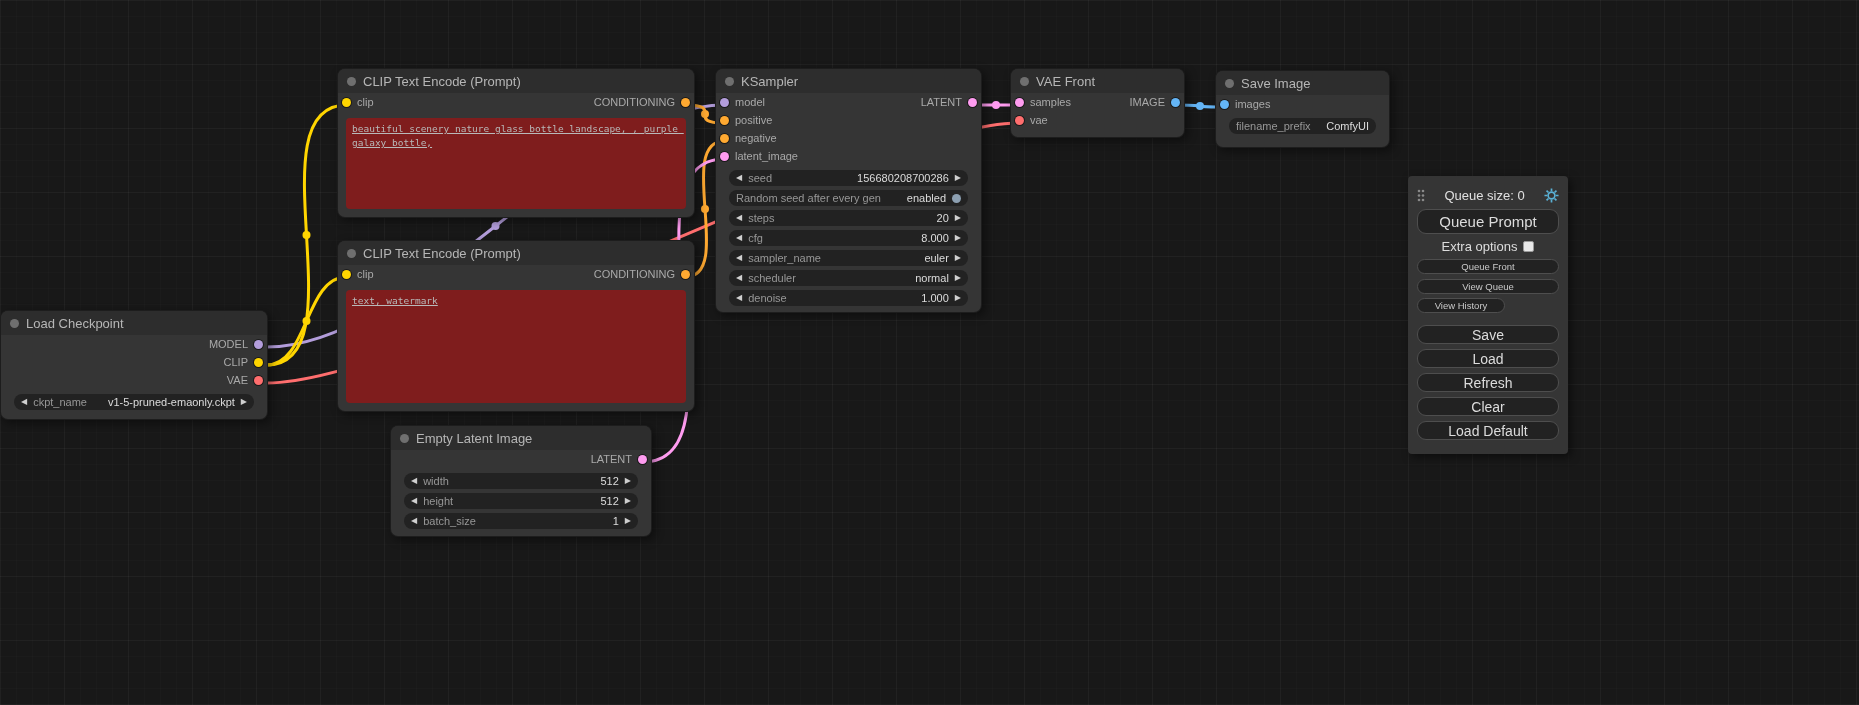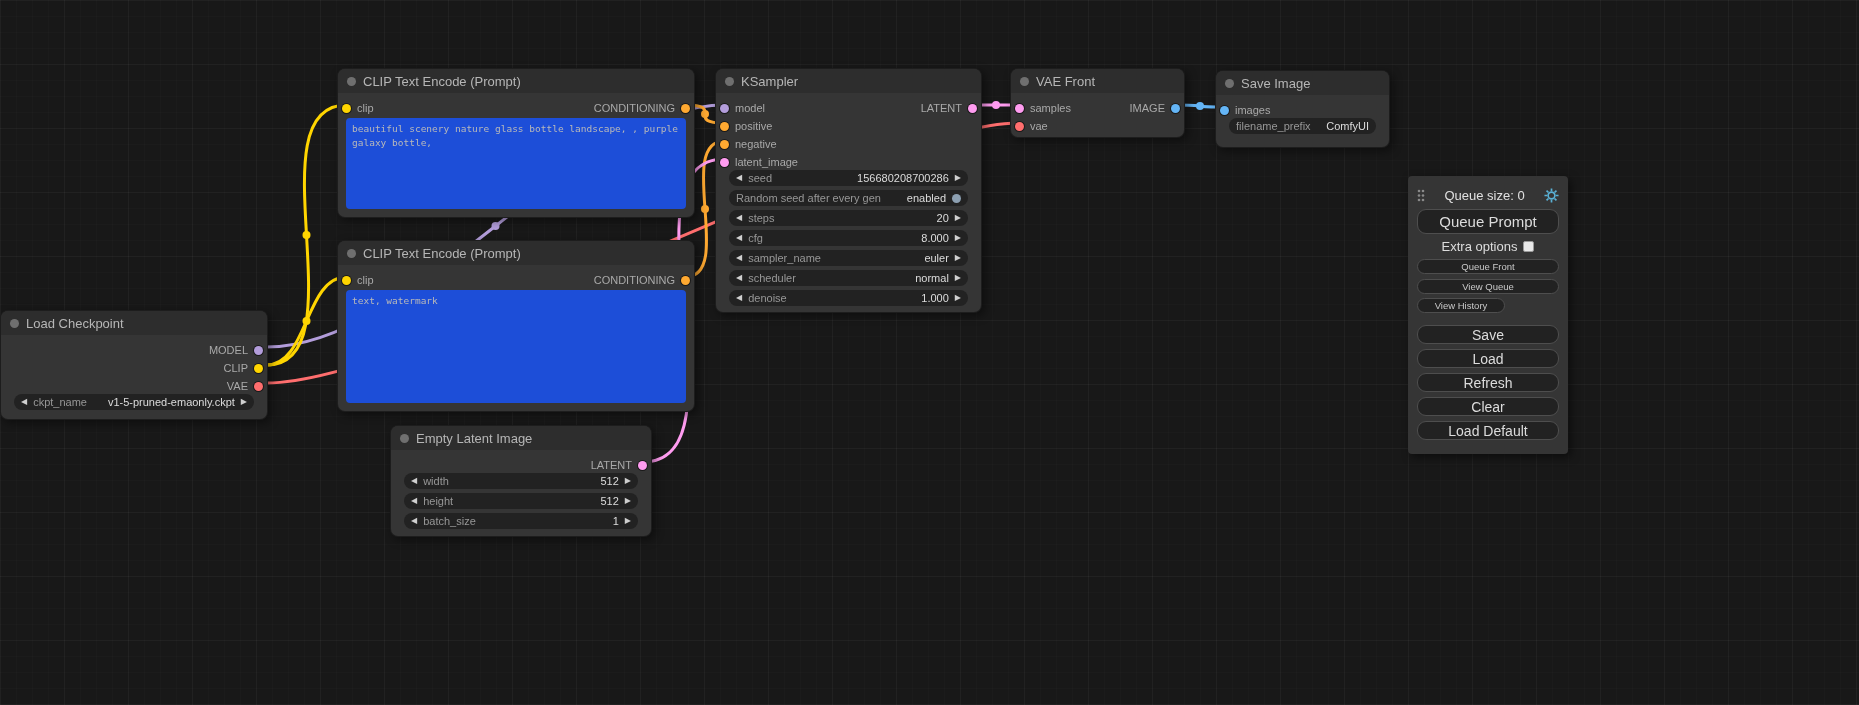--- a/index.html
+++ b/index.html
@@ -36,21 +36,21 @@
     height: 24px; flex: 0 0 24px;
     display: flex; align-items: center; gap: 7px;
     padding: 0 9px;
     background: #2d2d2d;
     border-radius: 7px 7px 0 0;
     font-size: 13px; color: #b6b6b6;
     white-space: nowrap; overflow: hidden;
   }
   .title-dot { width: 9px; height: 9px; border-radius: 50%; background: #6f6f6f; flex: 0 0 9px; }
   .slots { margin-top: 3px; }
-  .slot-row { height: 18px; display: flex; justify-content: space-between; align-items: flex-end; padding: 0 4px; }
+  .slot-row { height: 18px; display: flex; justify-content: space-between; align-items: flex-start; padding: 0 4px; }
   .slot-in, .slot-out { display: flex; align-items: center; gap: 6px; }
   .port { width: 9px; height: 9px; border-radius: 50%; box-shadow: 0 0 0 1px rgba(0,0,0,0.5); flex: 0 0 9px; }
   .slot-label { font-size: 11px; color: #a9a9a9; white-space: nowrap; }
 
   .widget {
     flex: 0 0 16px; height: 16px;
     margin: 2px 13px;
     background: #222222;
     border-radius: 8px;
     display: flex; align-items: center; gap: 6px;
@@ -59,28 +59,29 @@
     white-space: nowrap; overflow: hidden;
   }
   .w-arrow { font-size: 8px; color: #cfcfcf; line-height: 1; }
   .w-label { color: #979797; }
   .w-value { margin-left: auto; color: #dcdcdc; }
   .w-toggle { width: 9px; height: 9px; border-radius: 50%; background: var(--toggle-on-dot, #8c9fb1); flex: 0 0 9px; }
 
   .widget-textarea {
     flex: 1;
     margin: 4px 8px 8px 8px;
-    background: #1d4ed8;
+    background: #7f1d1d;
     border-radius: 4px;
     padding: 4px 6px;
     font-family: "DejaVu Sans Mono", monospace;
     font-size: 9.5px; line-height: 1.45;
     color: #b9b9b9;
     white-space: pre-wrap; word-break: break-word;
     overflow: hidden;
+    text-decoration: underline;
   }
 
   
   .menu-panel {
     position: absolute; left: 1408px; top: 176px; width: 160px;
     z-index: 5;
     background: #353535;
     border-radius: 4px;
     box-shadow: 3px 3px 9px rgba(0,0,0,0.5);
     padding: 12px 9px 9px 9px;

